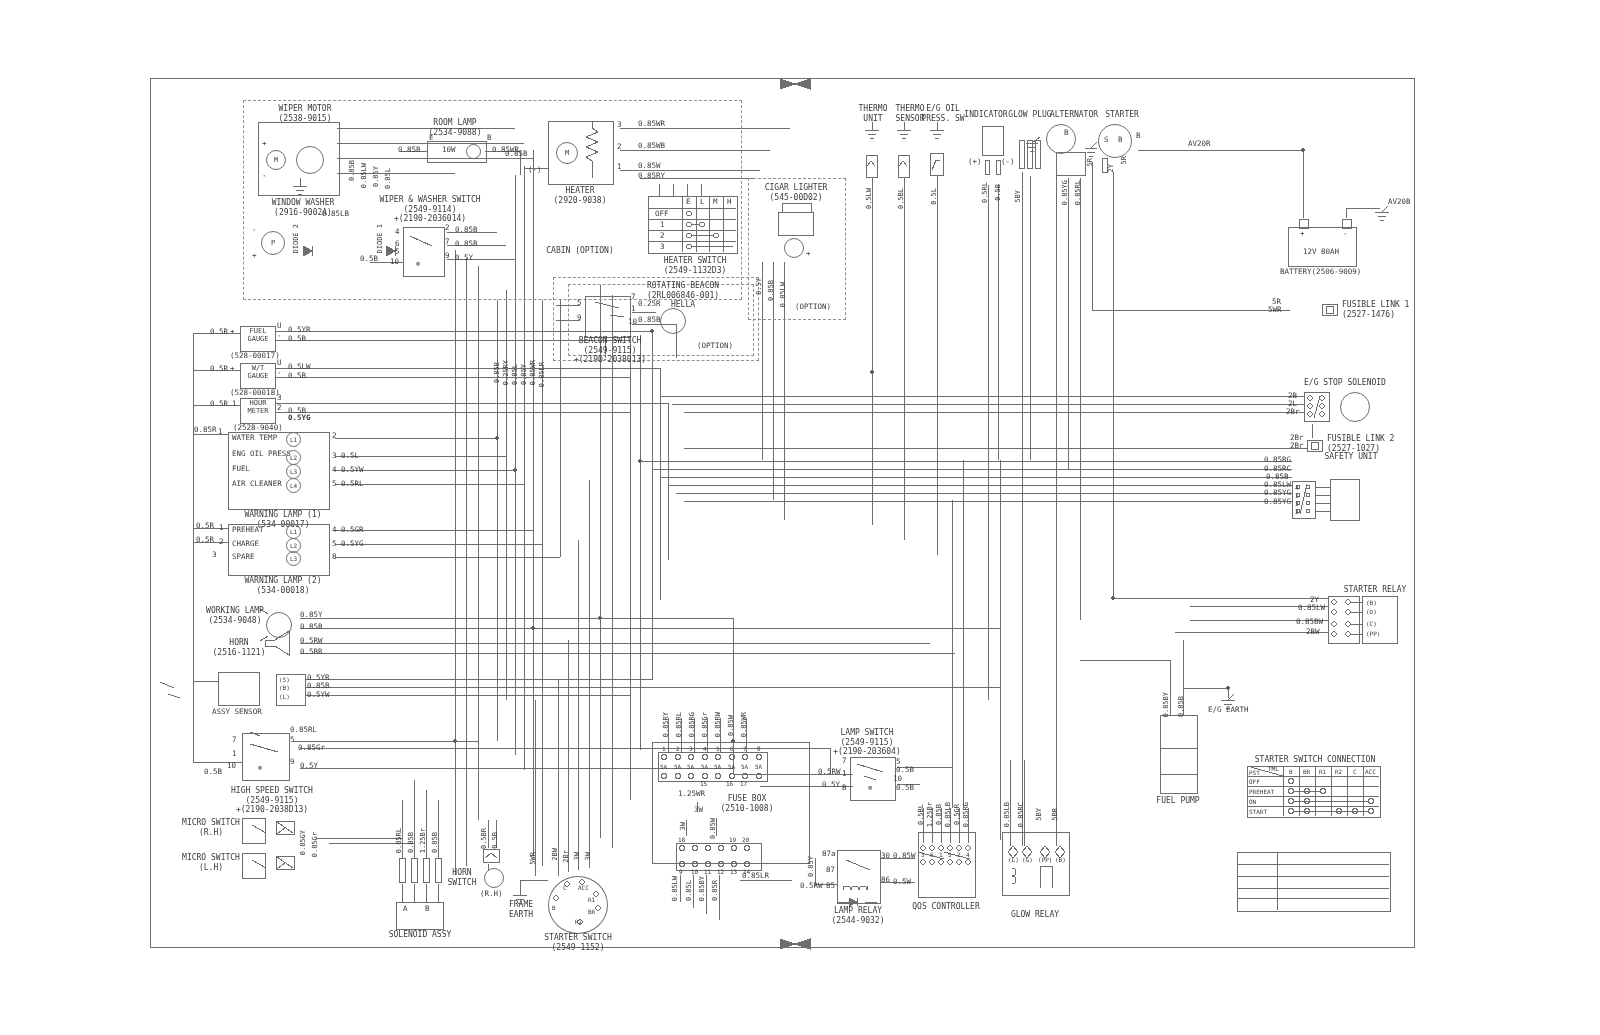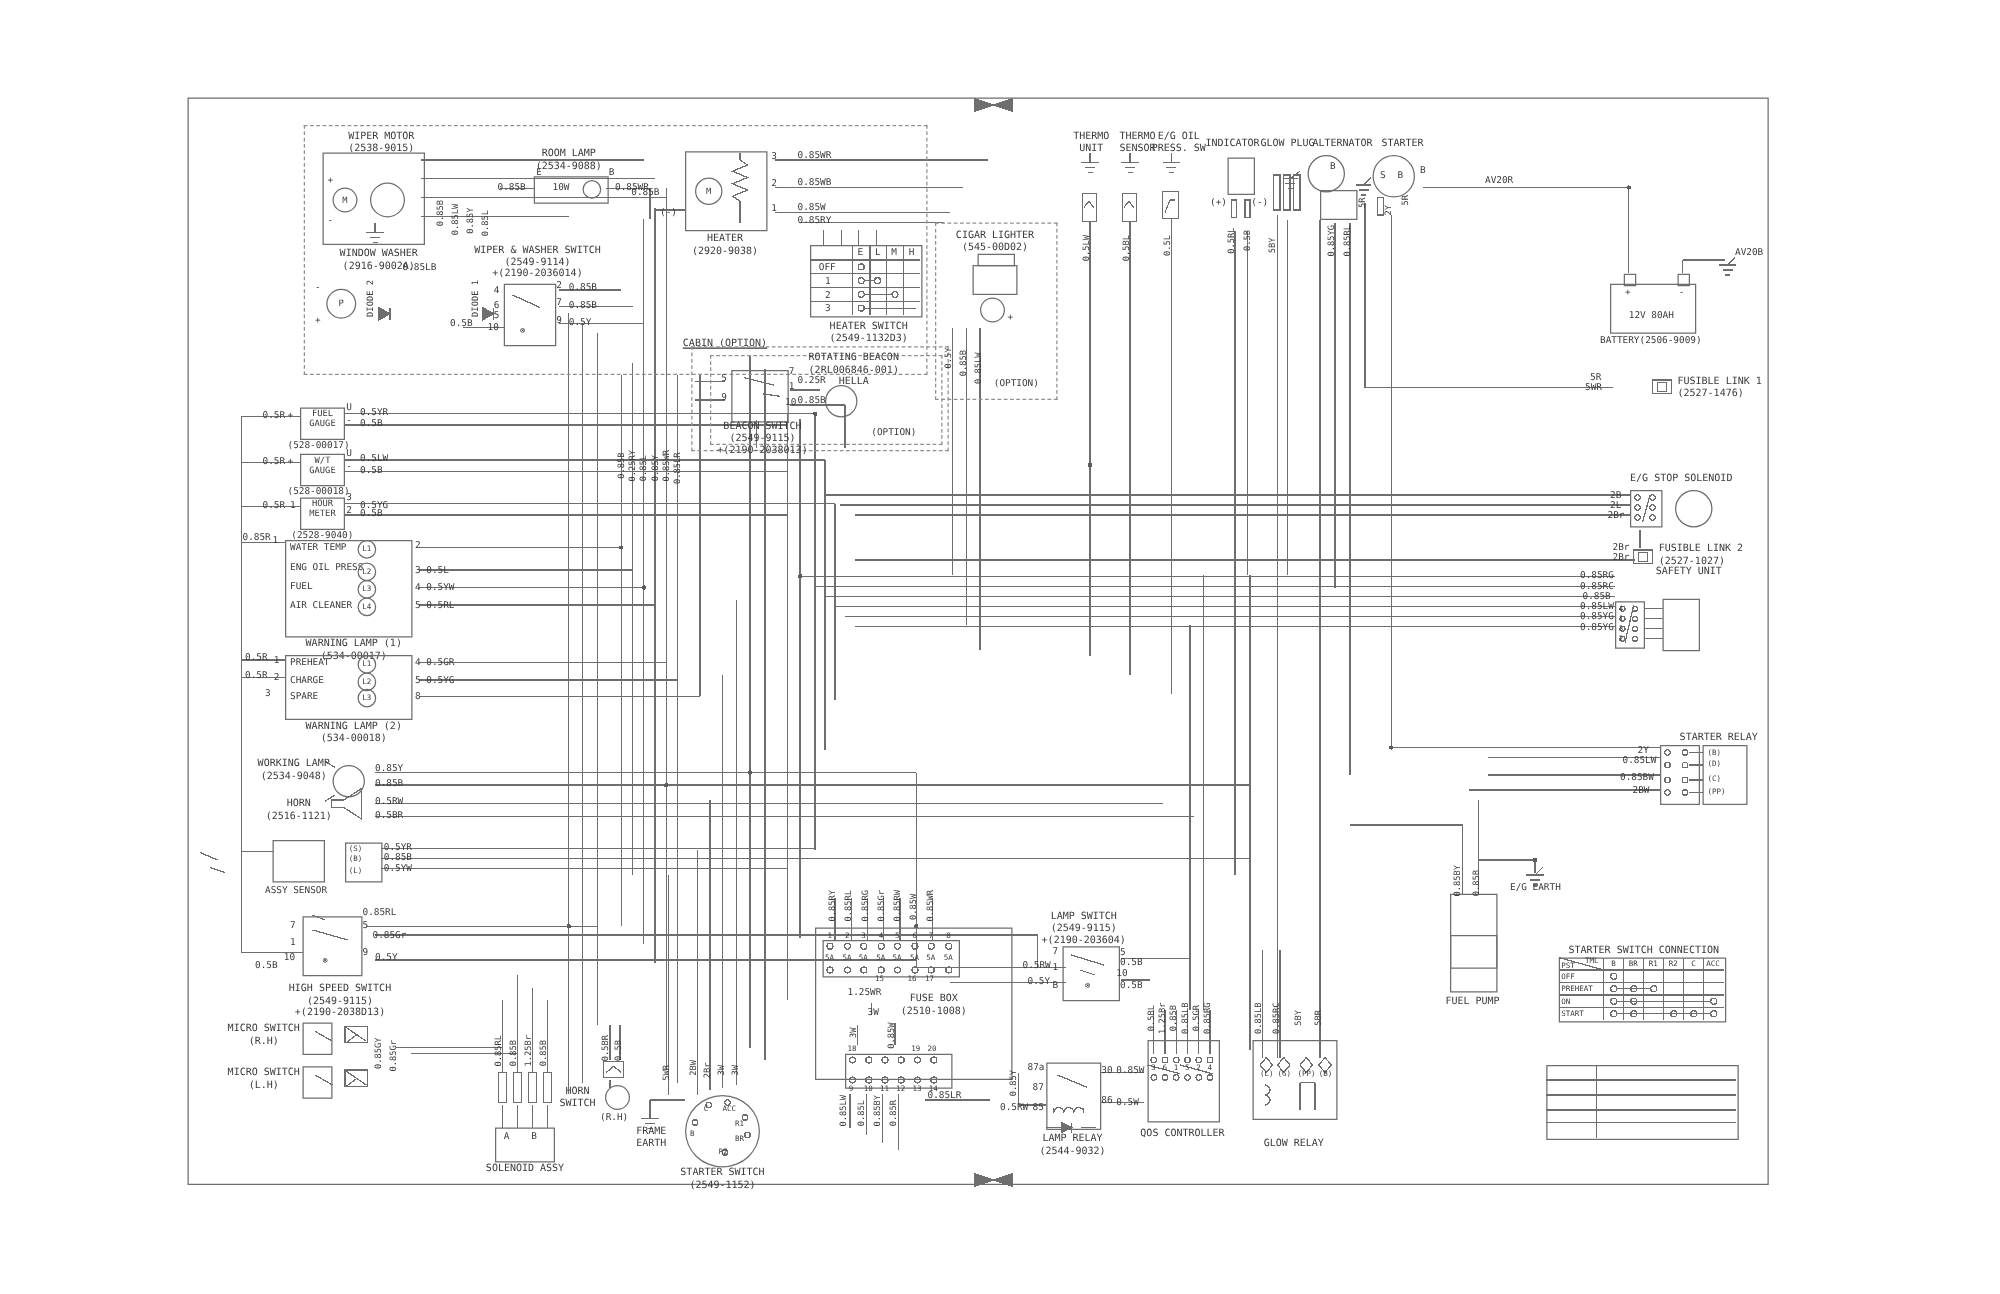--- a/index.html
+++ b/index.html
@@ -248,21 +248,21 @@
           <circle cx="600" cy="618" r="1.8"></circle>
         <circle cx="733" cy="741" r="1.8"></circle>
           <circle cx="1228" cy="688" r="1.8"></circle>
           <circle cx="455" cy="741" r="1.8"></circle>
           <circle cx="497" cy="438" r="1.8"></circle>
       </g>
     </g>
   </svg>
 
   <div class="a db" style="left:243px;top:100px;width:497px;height:198px;"></div>
-  <div class="a t" style="left:520px;top:270px;width:120px;text-decoration:underline;">CABIN (OPTION)</div>
+  <div class="a t" style="left:520px;top:246px;width:120px;">CABIN (OPTION)</div>
 
   <div class="a t" style="left:255px;top:104px;width:100px;">WIPER MOTOR
 (2538-9015)</div>
   <div class="a bx" style="left:258px;top:122px;width:80px;height:72px;"></div>
   <div class="a ci s7" style="left:266px;top:150px;width:18px;height:18px;">M</div>
   <div class="a ci" style="left:296px;top:146px;width:26px;height:26px;"></div>
   <span class="a lbl" style="left:262px;top:140px;">+</span>
   <span class="a lbl" style="left:262px;top:172px;">-</span>
   <span class="a v" style="left:349px;top:160px;">0.85B</span>
   <span class="a v" style="left:361px;top:163px;">0.85LW</span>
@@ -489,21 +489,21 @@
   <span class="a lbl" style="left:288px;top:363px;">0.5LW</span>
   <span class="a lbl" style="left:277px;top:369px;">-</span>
   <span class="a lbl" style="left:288px;top:372px;">0.5B</span>
   <span class="a lbl" style="left:230px;top:389px;">(528-00018)</span>
 
   <div class="a bx t" style="left:240px;top:398px;width:34px;height:24px;font-size:7px;">HOUR
 METER</div>
   <span class="a lbl" style="left:210px;top:400px;">0.5R</span>
   <span class="a lbl" style="left:232px;top:400px;">1</span>
   <span class="a lbl" style="left:277px;top:394px;">3</span>
-  <span class="a lbl" style="left:288px;top:400px;">0.5YG</span>
+  <span class="a lbl" style="left:288px;top:414px;font-weight:bold;">0.5YG</span>
   <span class="a lbl" style="left:277px;top:404px;">2</span>
   <span class="a lbl" style="left:288px;top:407px;">0.5B</span>
   <span class="a lbl" style="left:233px;top:424px;">(2528-9040)</span>
 
   <div class="a bx" style="left:228px;top:432px;width:100px;height:76px;"></div>
   <span class="a lbl" style="left:194px;top:426px;">0.85R</span>
   <span class="a lbl" style="left:218px;top:428px;">1</span>
   <span class="a lbl" style="left:232px;top:434px;">WATER TEMP</span>
   <div class="a ci s6" style="left:286px;top:432px;width:13px;height:13px;">L1</div>
   <span class="a lbl" style="left:332px;top:432px;">2</span>

